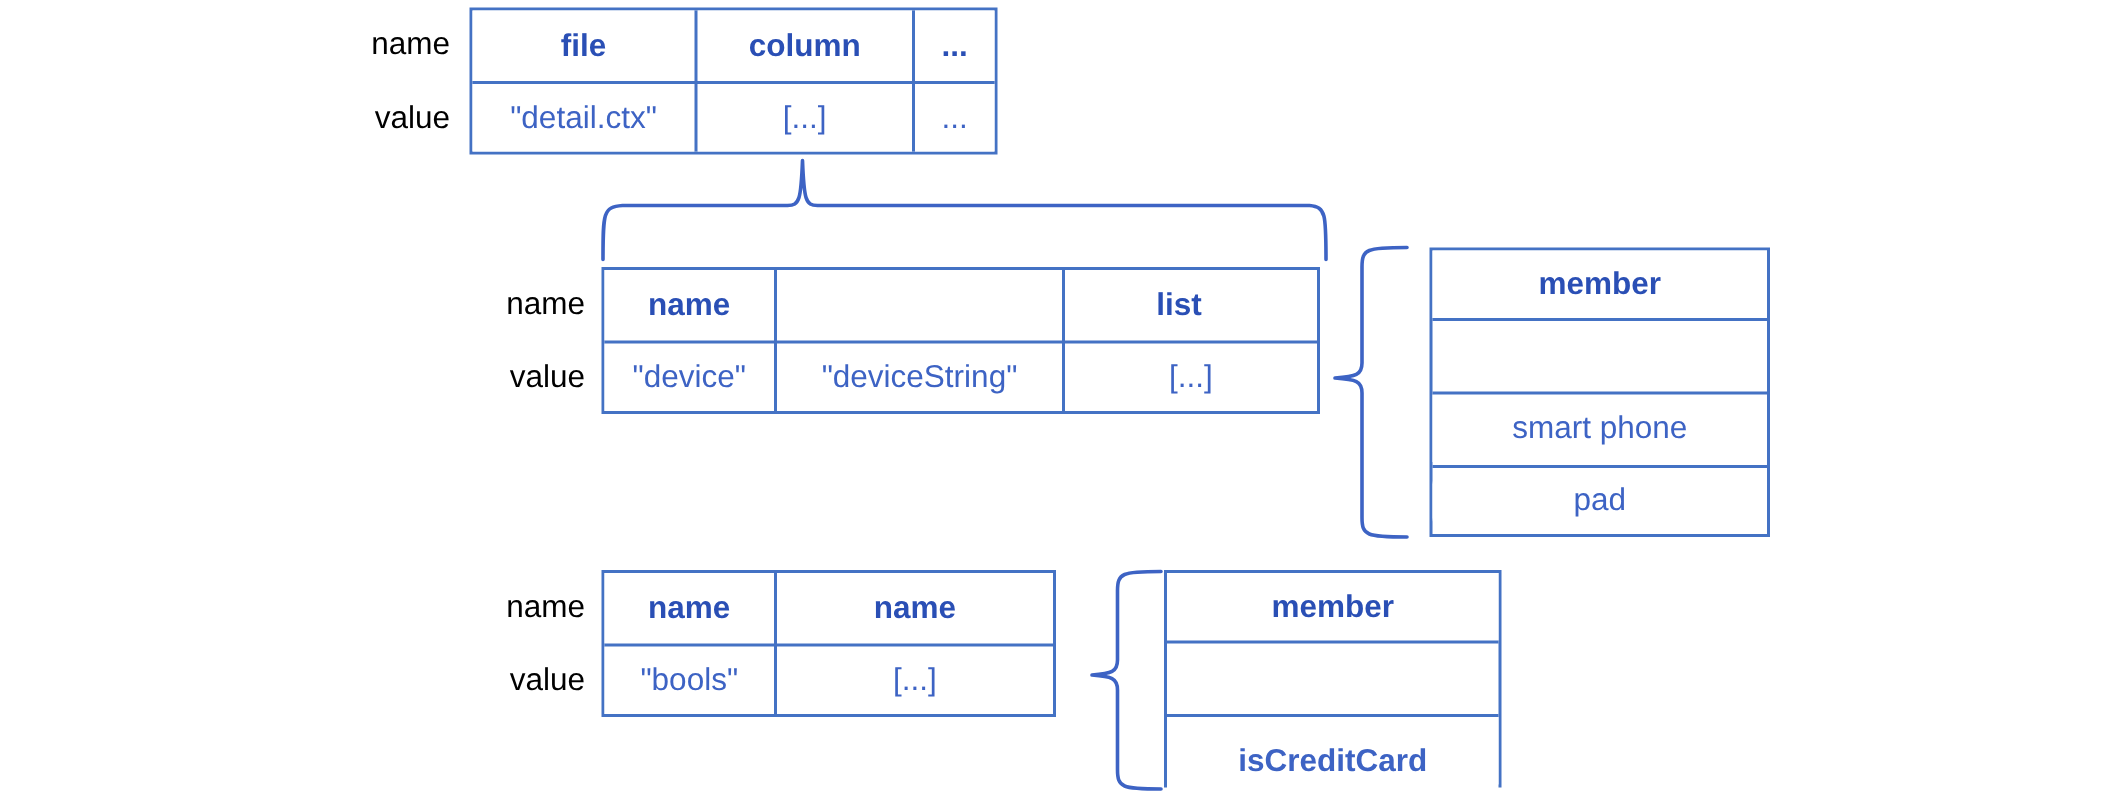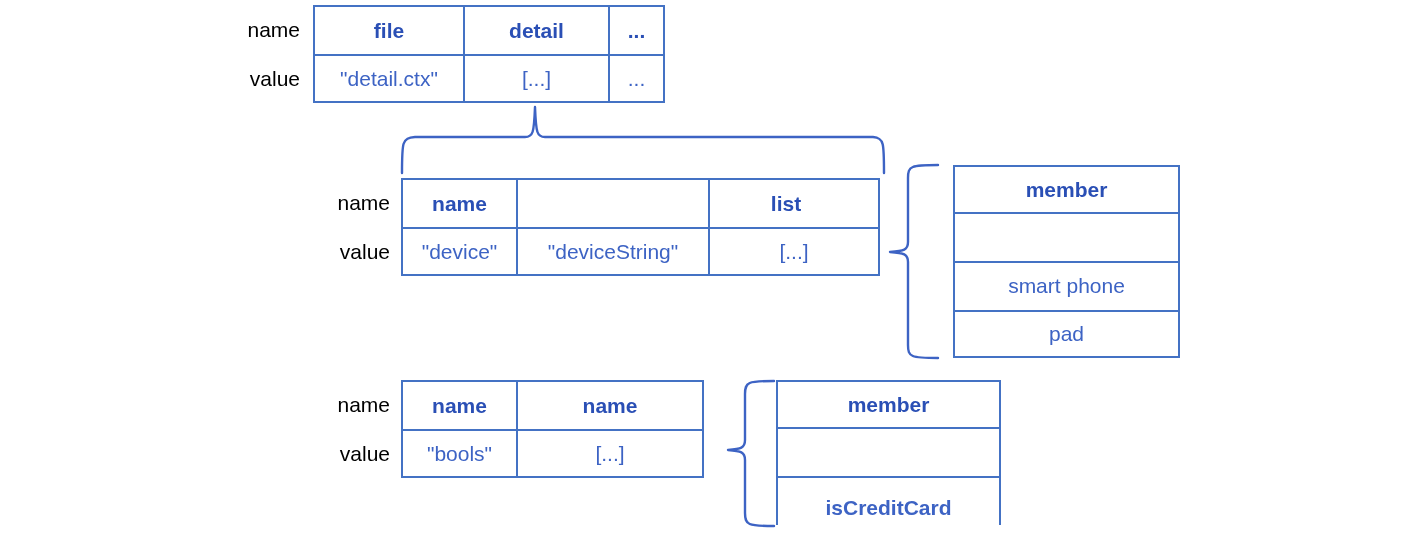--- a/index.html
+++ b/index.html
@@ -74,21 +74,21 @@
 </head>
 <body>
 
 <div id="canvas">
 
   <div class="row-label" style="left:205px; top:19px; width:95px;">name</div>
   <div class="row-label" style="left:205px; top:68px; width:95px;">value</div>
 
   <div class="tbl" style="left:313px; top:5px; width:352px; height:98px;">
     <div class="cell hdr" style="left:0px; top:0px; width:148px; height:47px;">file</div>
-    <div class="cell hdr" style="left:150px; top:0px; width:143px; height:47px;">detail</div>
+    <div class="cell hdr" style="left:150px; top:0px; width:143px; height:47px;">column</div>
     <div class="cell hdr" style="left:295px; top:0px; width:53px; height:47px;">...</div>
 
     <div class="cell" style="left:0px; top:49px; width:148px; height:45px;">"detail.ctx"</div>
     <div class="cell" style="left:150px; top:49px; width:143px; height:45px;">[...]</div>
     <div class="cell" style="left:295px; top:49px; width:53px; height:45px;">...</div>
 
     <div class="vline" style="left:148px; top:0px; height:94px;"></div>
     <div class="vline" style="left:293px; top:0px; height:94px;"></div>
     <div class="hline" style="left:0px; top:47px; width:348px;"></div>
   </div>

